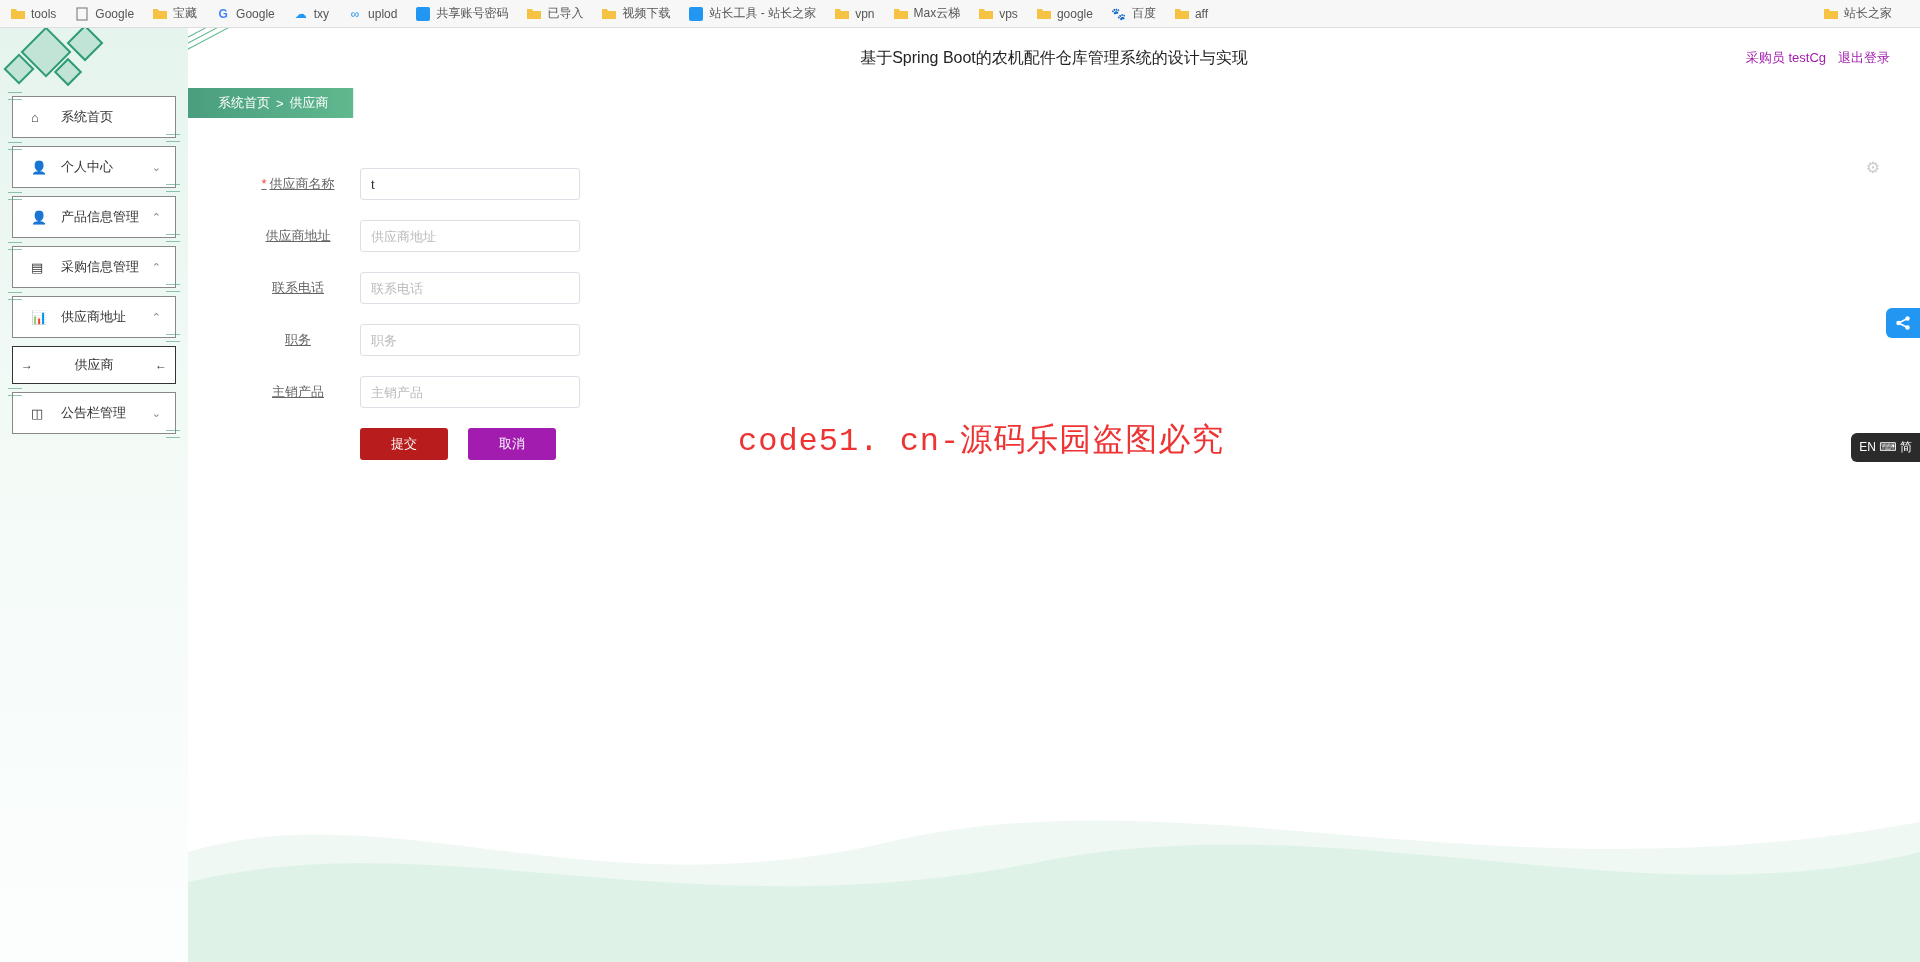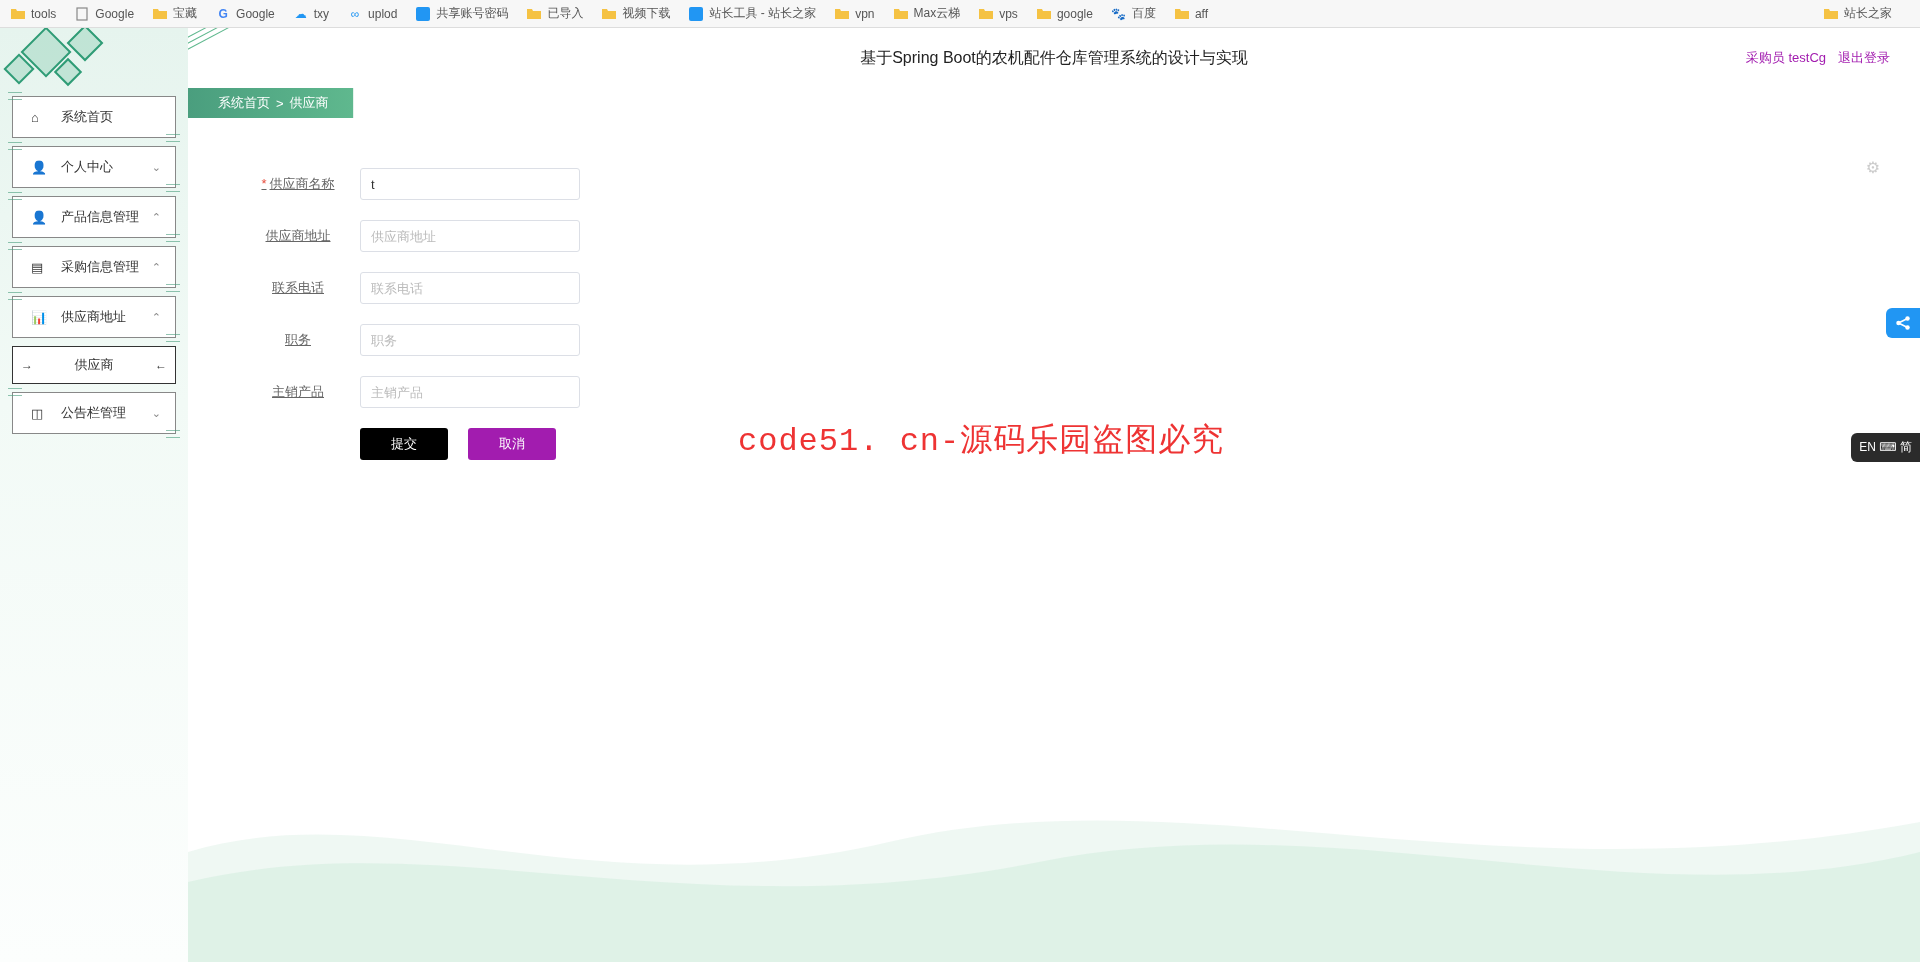--- a/index.html
+++ b/index.html
@@ -55,21 +55,21 @@
 
 .form-area { padding: 50px 0 0 60px; position: relative; }
 .form-row { display: flex; align-items: center; margin-bottom: 20px; }
 .form-label { width: 100px; text-align: center; font-size: 13px; color: #666; margin-right: 12px; text-decoration: underline; }
 .form-label .req { color: #e74c3c; margin-right: 3px; }
 .form-input { width: 220px; height: 32px; border: 1px solid #dcdfe6; border-radius: 3px; padding: 0 10px; font-size: 13px; color: #333; background: #fff; }
 .form-input::placeholder { color: #bbb; }
 
 .form-buttons { display: flex; gap: 20px; margin-left: 112px; margin-top: 10px; }
 .btn { width: 88px; height: 32px; border: none; border-radius: 3px; font-size: 13px; color: #fff; cursor: pointer; }
-.btn-submit { background: #000000; text-align: center; }
+.btn-submit { background: #b91c1c; text-align: center; }
 .btn-cancel { background: #a21caf; }
 
 .gear-icon { position: absolute; right: 40px; top: 40px; color: #ccc; font-size: 16px; cursor: pointer; }
 
 
 .watermark { position: absolute; top: 390px; left: 550px; font-size: 32px; color: #e33; font-weight: 500; font-family: Liberation Mono, monospace; letter-spacing: 1px; pointer-events: none; }
 
 
 .wave { position: absolute; bottom: 0; left: 0; width: 100%; height: 200px; pointer-events: none; }
 

